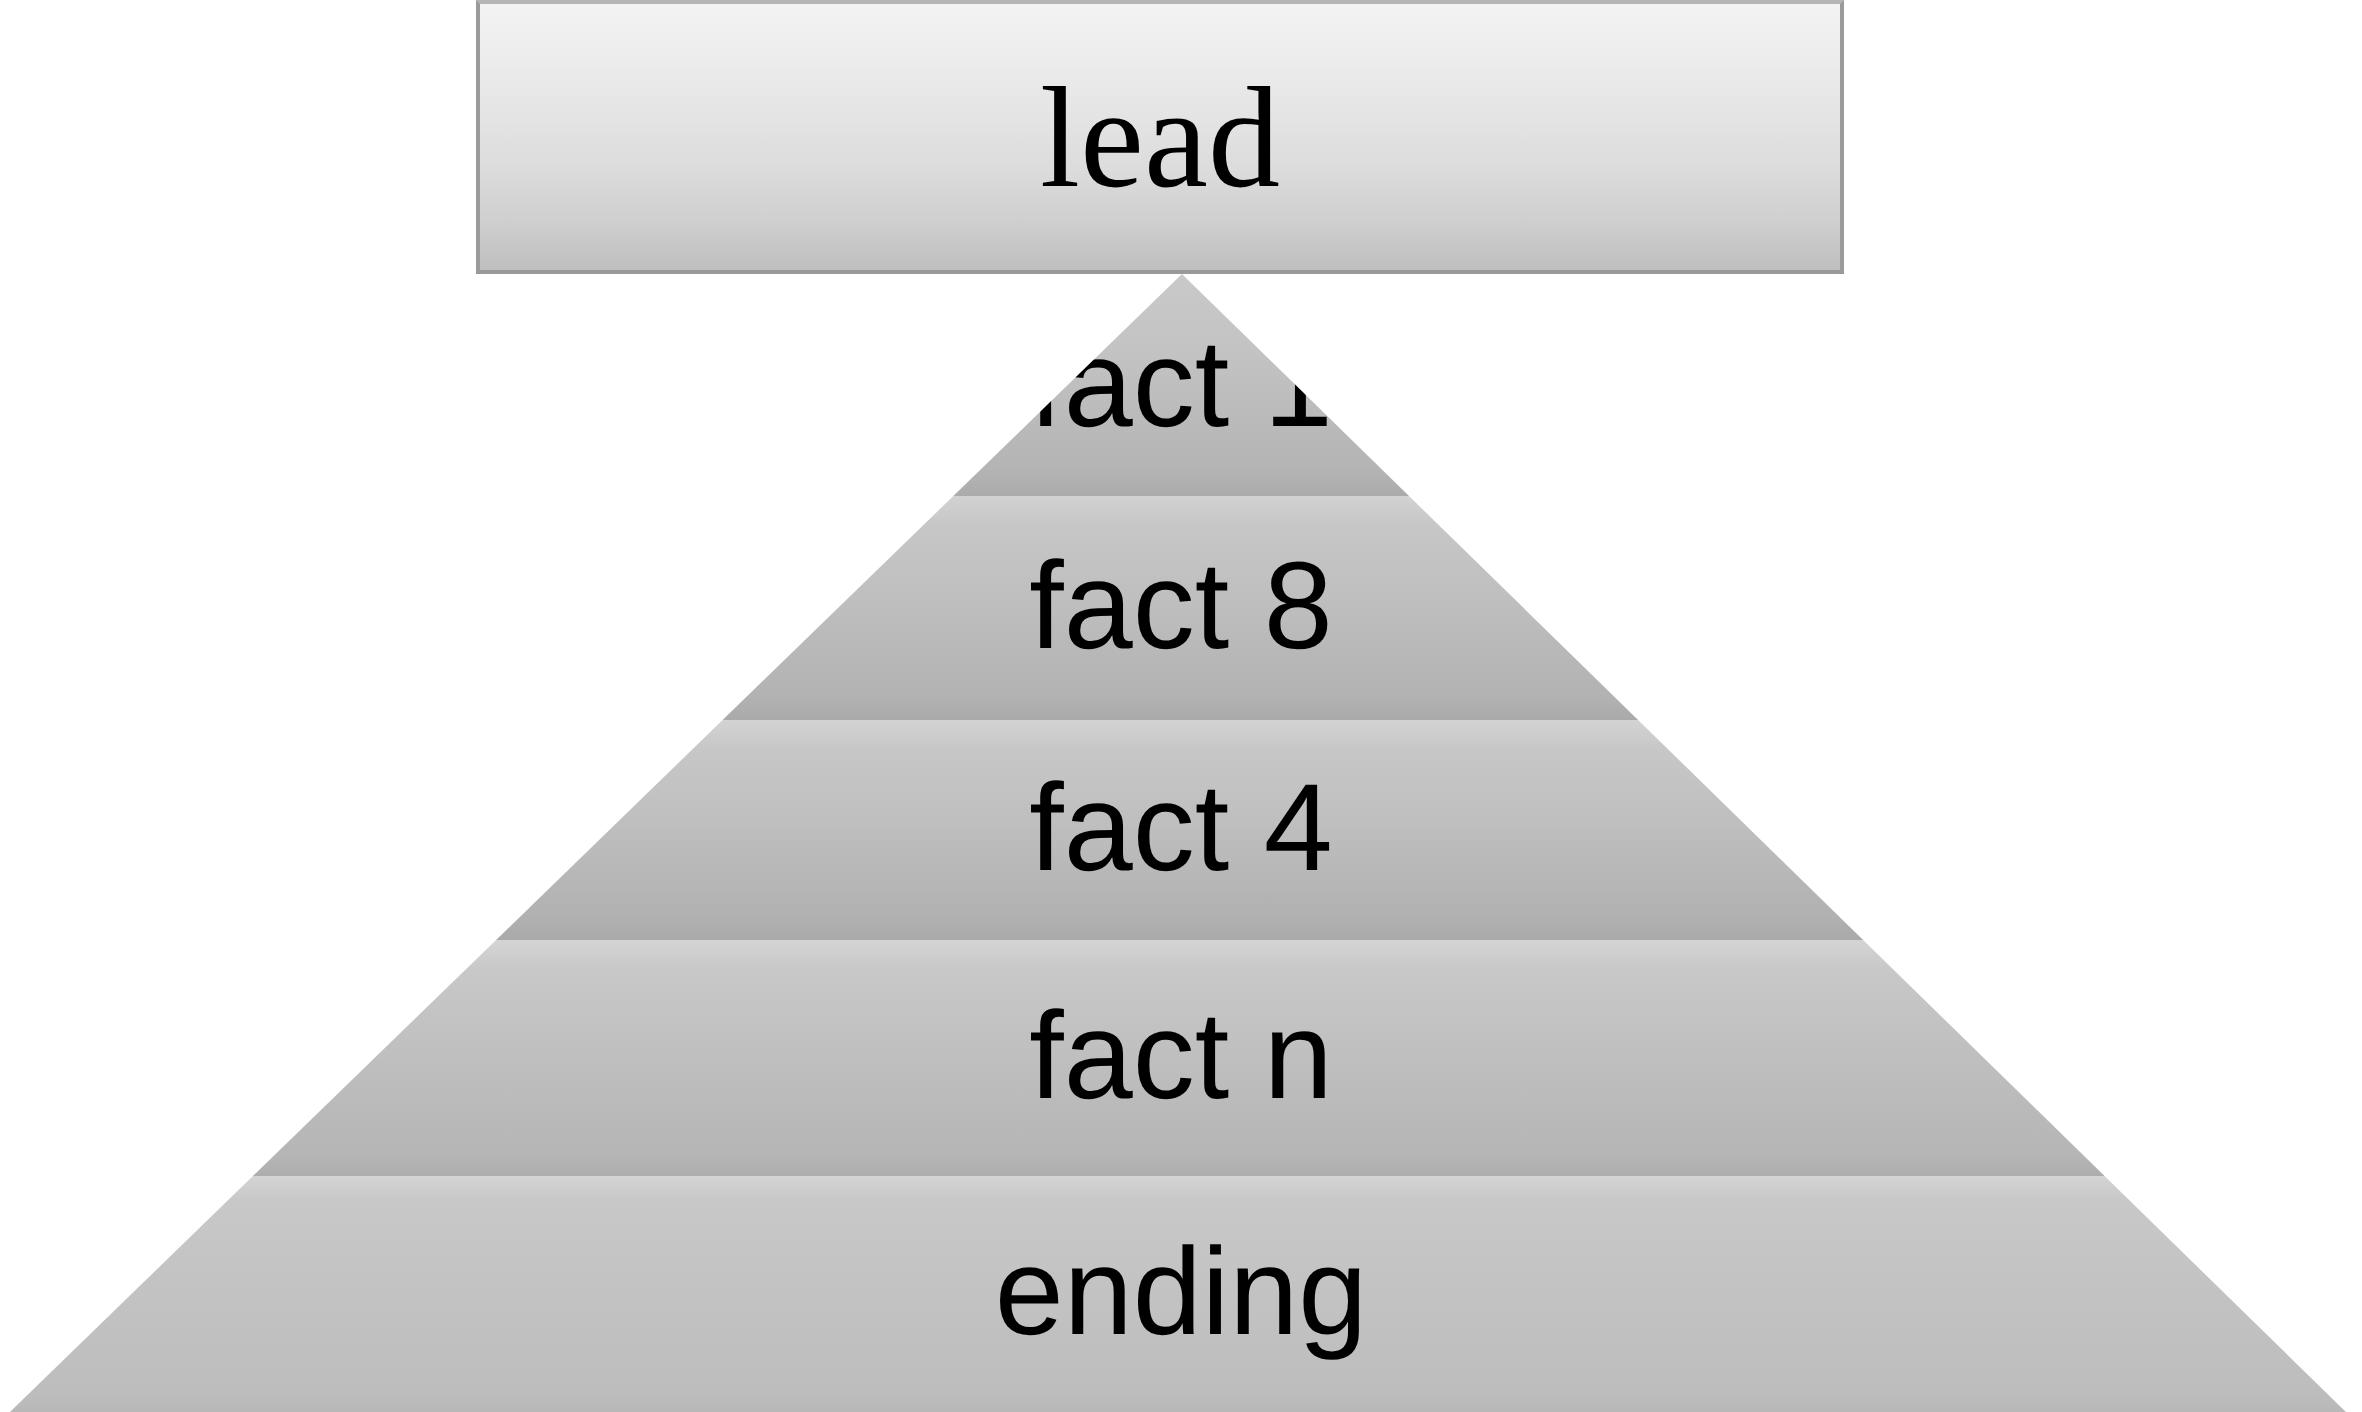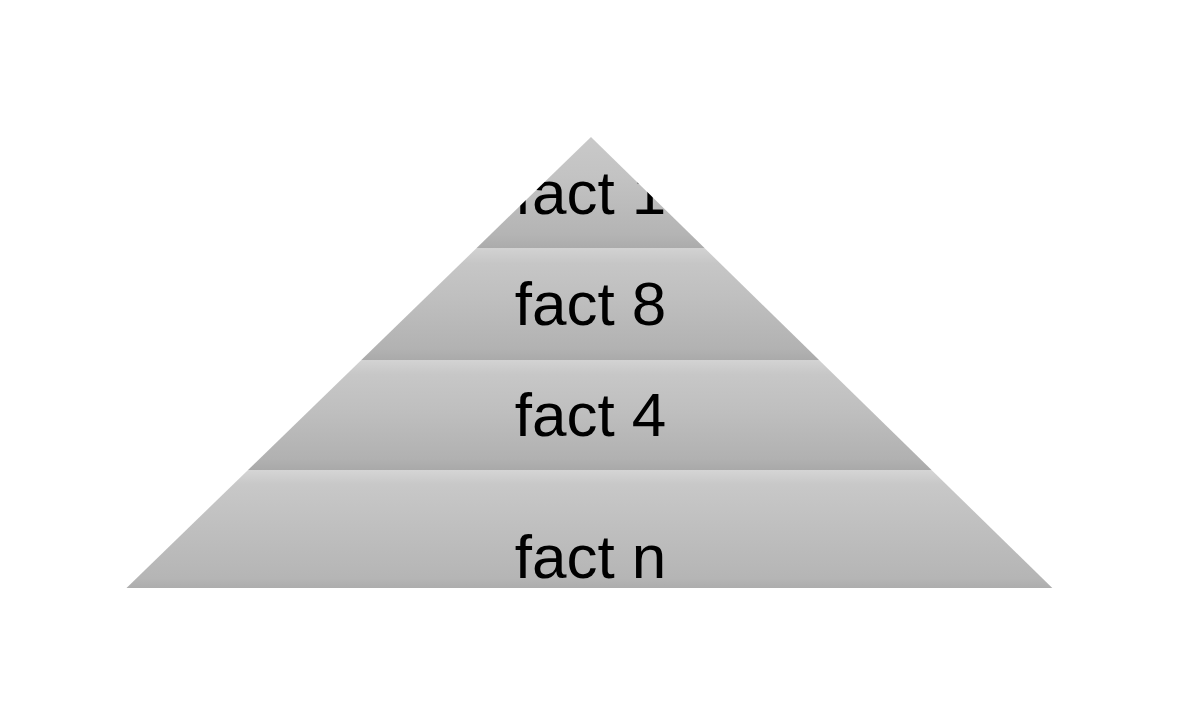--- a/index.html
+++ b/index.html
@@ -53,21 +53,20 @@
     height: 112px;
     background: linear-gradient(to bottom, #d2d2d2 0%, #c6c6c6 14%, #bfbfbf 45%, #b2b2b2 90%, #aaaaaa 100%);
   }
   .band-3 {
     height: 110px;
     background: linear-gradient(to bottom, #d3d3d3 0%, #c7c7c7 13%, #bfbfbf 45%, #b1b1b1 90%, #a9a9a9 100%);
   }
   .band-4 {
     height: 118px;
     background: linear-gradient(to bottom, #d5d5d5 0%, #c8c8c8 12%, #c0c0c0 45%, #b5b5b5 92%, #adadad 100%);
-    align-items: flex-end;
   }
   .band-5 {
     height: 118px;
     background: linear-gradient(to bottom, #d4d4d4 0%, #c8c8c8 10%, #c3c3c3 45%, #bdbdbd 92%, #b8b8b8 100%);
   }
 
   .band-label {
     color: #000000;
     font-family: "Liberation Sans", sans-serif;
     font-size: 62px;
@@ -127,17 +126,23 @@
     </div>
 
     <div class="band band-3">
       <span class="band-label">fact 4</span>
     </div>
 
     <div class="band band-4">
       <span class="band-label">fact n</span>
     </div>
 
+    <div class="band band-5">
+      <span class="band-label">ending</span>
+    </div>
 
   </div>
 
+  <div id="lead-box">
+    <span id="lead-label">lead</span>
+  </div>
 
 </div>
 
 </body></html>

